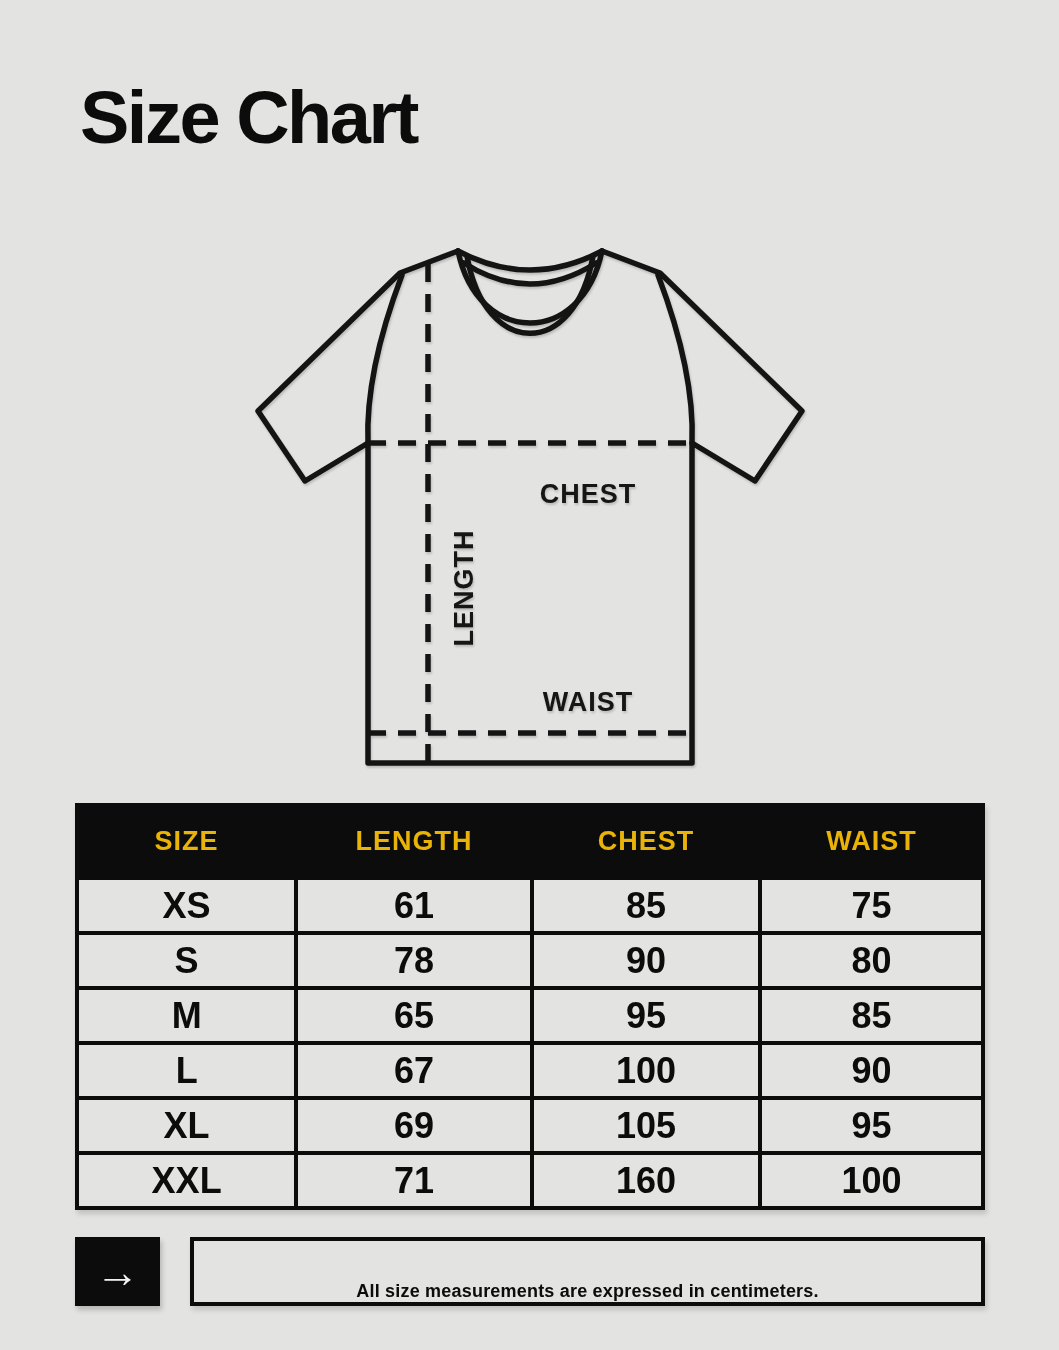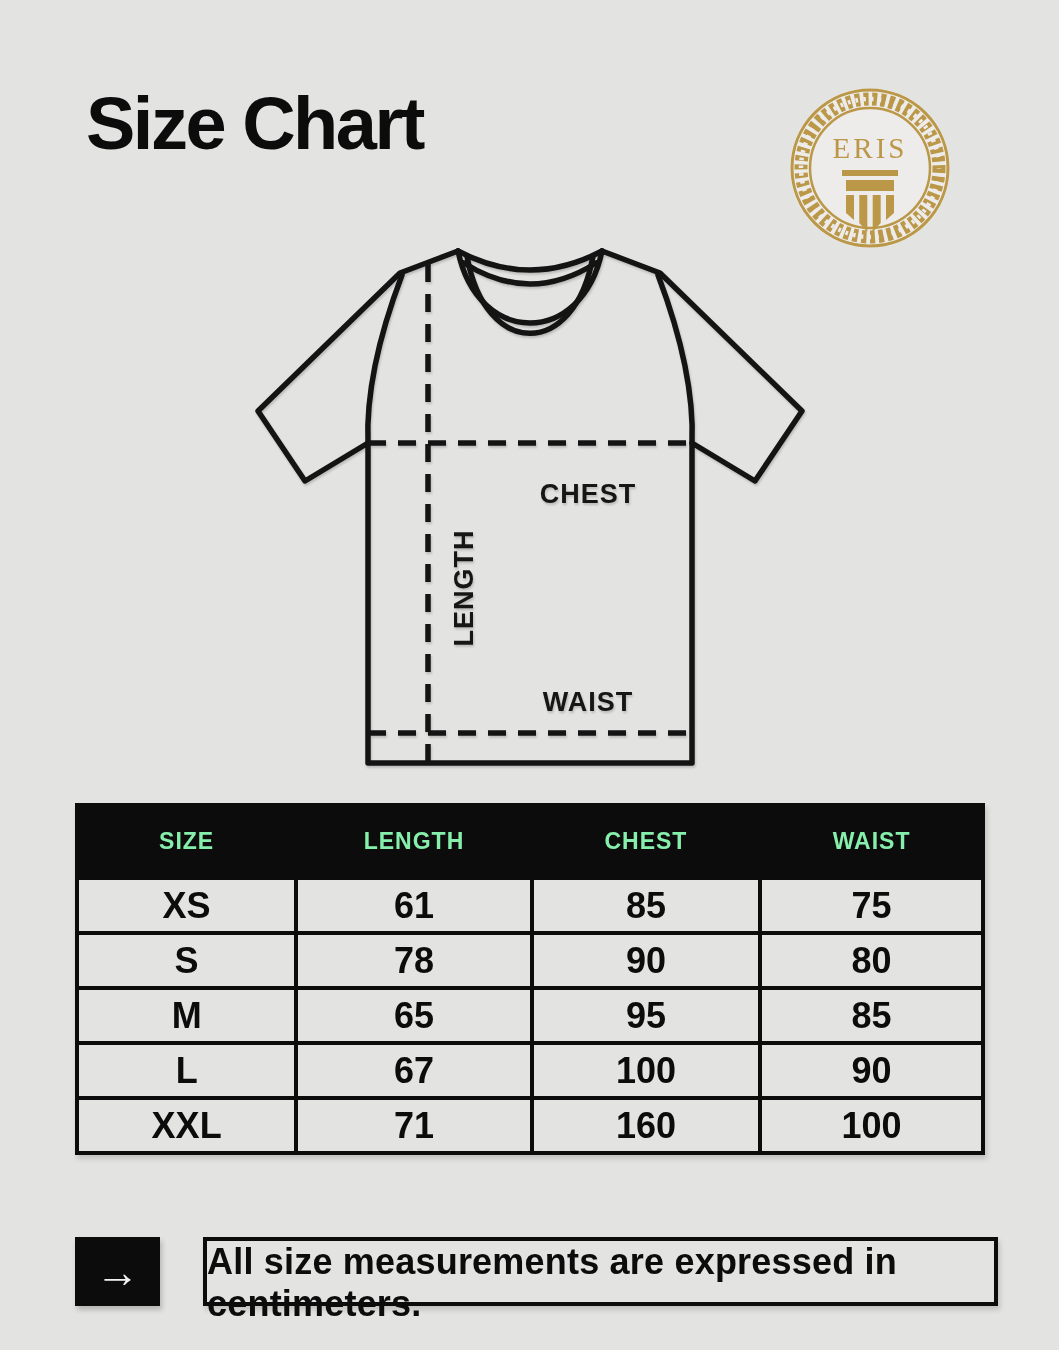--- a/index.html
+++ b/index.html
@@ -45,76 +45,55 @@
     position:absolute;left:75px;top:803px;width:910px;
     border-collapse:collapse;table-layout:fixed;
     box-shadow:2px 4px 5px rgba(0,0,0,.15);
   }
   .size-table th,.size-table td{
     border:4px solid var(--ink);
     text-align:center;vertical-align:middle;
     font-size:36px;height:55px;padding:0;
   }
   .size-table thead th{
-    background:var(--ink);color:#86efac;height:73px;
-    font-size:23px;font-weight:bold;letter-spacing:1px;border:4px solid var(--ink);
+    background:var(--ink);color:#eab308;height:73px;
+    font-size:27px;font-weight:bold;letter-spacing:1px;border:4px solid var(--ink);
   }
   .size-table tbody th{font-weight:bold;}
   .size-table tbody td{font-weight:bold;}
   
   .arrow-btn{
     position:absolute;left:75px;top:1237px;width:85px;height:69px;
     background:var(--ink);color:#f2f2f2;
     display:flex;align-items:center;justify-content:center;
     font-size:44px;font-weight:normal;cursor:pointer;
     box-shadow:2px 4px 5px rgba(0,0,0,.2);
   }
   .note-box{
     position:absolute;left:190px;top:1237px;width:795px;height:69px;
     border:4px solid var(--ink);
-    display:flex;align-items:flex-start;justify-content:center;
-    font-size:36px;font-weight:bold;letter-spacing:.2px;
+    display:flex;align-items:flex-end;justify-content:center;
+    font-size:18px;font-weight:bold;letter-spacing:.2px;
     box-shadow:2px 4px 5px rgba(0,0,0,.15);
-    margin-left:13px;
   }
   
   .eris-text{
     font-family:"Liberation Serif","DejaVu Serif",serif;
     font-size:29px;fill:var(--gold);letter-spacing:3px;
   }
 </style>
 </head>
 <body>
 
 <div class="page">
 
-  <h1 class="title" style="margin:6px;">
+  <h1 class="title" style="margin:0;">
     <span>Size Chart</span>
   </h1>
 
-  <div class="logo">
-    <svg width="164" height="164" viewBox="0 0 164 164">
-      <circle cx="82" cy="82" r="80" fill="#edecea"></circle>
-      <circle cx="82" cy="82" r="78" fill="none" stroke="#bb9748" stroke-width="3"></circle>
-
-      <circle cx="82" cy="82" r="69" fill="none" stroke="#bb9748" stroke-width="13" stroke-dasharray="5 3.6"></circle>
-      <circle cx="82" cy="82" r="69" fill="none" stroke="#edecea" stroke-width="4.5" stroke-dasharray="2.6 5.2" stroke-dashoffset="2"></circle>
-      <circle cx="82" cy="82" r="60" fill="none" stroke="#bb9748" stroke-width="2.5"></circle>
-      <text class="eris-text" x="82" y="72" text-anchor="middle">ERIS</text>
-
-      <g transform="translate(82 84)" fill="#bb9748">
-        <rect x="-28" y="0" width="56" height="6"></rect>
-        <rect x="-24" y="10" width="48" height="11"></rect>
-        <polygon points="-24,25 -16,25 -16,50 -24,43"></polygon>
-        <polygon points="-10.7,25 -2.7,25 -2.7,62 -10.7,53"></polygon>
-        <polygon points="2.7,25 10.7,25 10.7,53 2.7,62"></polygon>
-        <polygon points="16,25 24,25 24,43 16,50"></polygon>
-      </g>
-    </svg>
-  </div>
 
   <div class="diagram">
     <svg width="560" height="534" viewBox="0 0 560 534">
 
       <path class="shirt-line" d="M208,8 L150,30 L8,168 L55,238 L118,200 L118,520 L442,520 L442,200 L505,238 L552,168 L410,30 L352,8"></path>
 
       <path class="shirt-line" d="M152,32 C130,90 116,150 118,200"></path>
       <path class="shirt-line" d="M408,32 C430,90 444,150 442,200"></path>
 
       <path class="shirt-line" d="M208,8 Q280,46 352,8"></path>
@@ -166,20 +145,26 @@
           <td>95</td>
           <td>85</td>
         </tr>
         <tr>
           <th>L</th>
           <td>67</td>
           <td>100</td>
           <td>90</td>
         </tr>
         <tr>
+          <th>XL</th>
+          <td>69</td>
+          <td>105</td>
+          <td>95</td>
+        </tr>
+        <tr>
           <th>XXL</th>
           <td>71</td>
           <td>160</td>
           <td>100</td>
         </tr>
       </tbody>
   </table>
 
   <div class="arrow-btn">
     <span>→</span>

